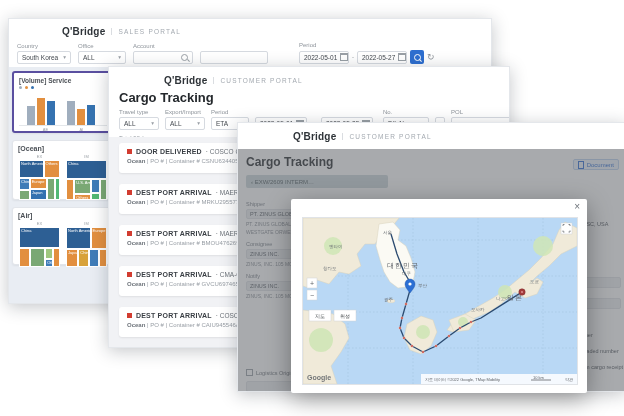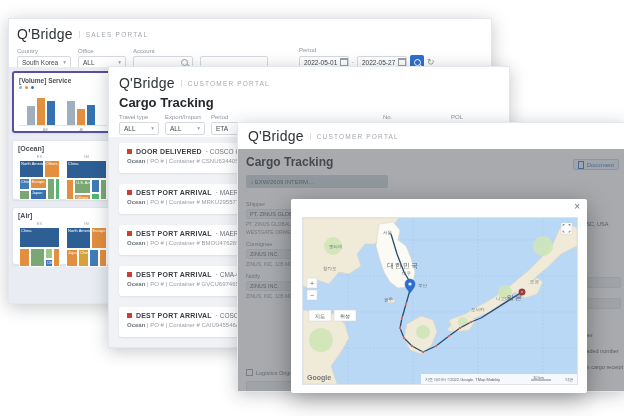--- a/index.html
+++ b/index.html
@@ -1,20 +1,20 @@
 <!DOCTYPE html>
 <html><head>
 <meta charset="utf-8">
 <style>
   html,body{margin:0;padding:0;background:#fff;}
   body{width:624px;height:416px;overflow:hidden;font-family:"Liberation Sans",sans-serif;-webkit-font-smoothing:antialiased;}
   #canvas{position:relative;width:624px;height:416px;background:#fff;overflow:hidden;}
   .win{position:absolute;background:#fff;box-shadow:0 3px 16px rgba(25,30,42,.25);border:1px solid #e4e7eb;}
   .brandrow{display:flex;align-items:center;gap:6px;}
-  .brand{font-weight:normal;font-size:14px;color:#2e3338;letter-spacing:.2px;}
+  .brand{font-weight:bold;font-size:10px;color:#2e3338;letter-spacing:.2px;margin-left:45px;}
   .portal{font-size:6.5px;color:#a3a9b0;letter-spacing:1.2px;border-left:1px solid #dadde1;padding-left:6px;}
   .flabel{font-size:6px;color:#8e949b;margin-bottom:2px;white-space:nowrap;}
   .fgroup{display:flex;flex-direction:column;}
   .ctl{height:13px;border:1px solid #d6dae0;border-radius:2px;background:#fff;font-size:6.5px;color:#43484e;display:flex;align-items:center;padding:0 4px;gap:3px;box-sizing:border-box;white-space:nowrap;}
   .caret{margin-left:auto;font-size:5.5px;color:#9aa0a6;line-height:1;}
   .cal{width:6px;height:5px;border:1px solid #9aa0a6;border-top:2.5px solid #9aa0a6;margin-left:auto;flex:none;}
   .dash{position:absolute;left:0;top:48px;right:374px;bottom:0;background:#e9edf3;padding:4px 3px;box-sizing:border-box;}
   .card{background:#fff;border:1px solid #e2e5ea;border-radius:3px;box-shadow:0 1px 2px rgba(0,0,0,.06);margin-bottom:7px;padding:4px 5px;box-sizing:border-box;}
   .card.sel{border:2px solid #5a4fa0;}
   .ctitle{font-size:6.5px;font-weight:bold;color:#4a4f55;}

